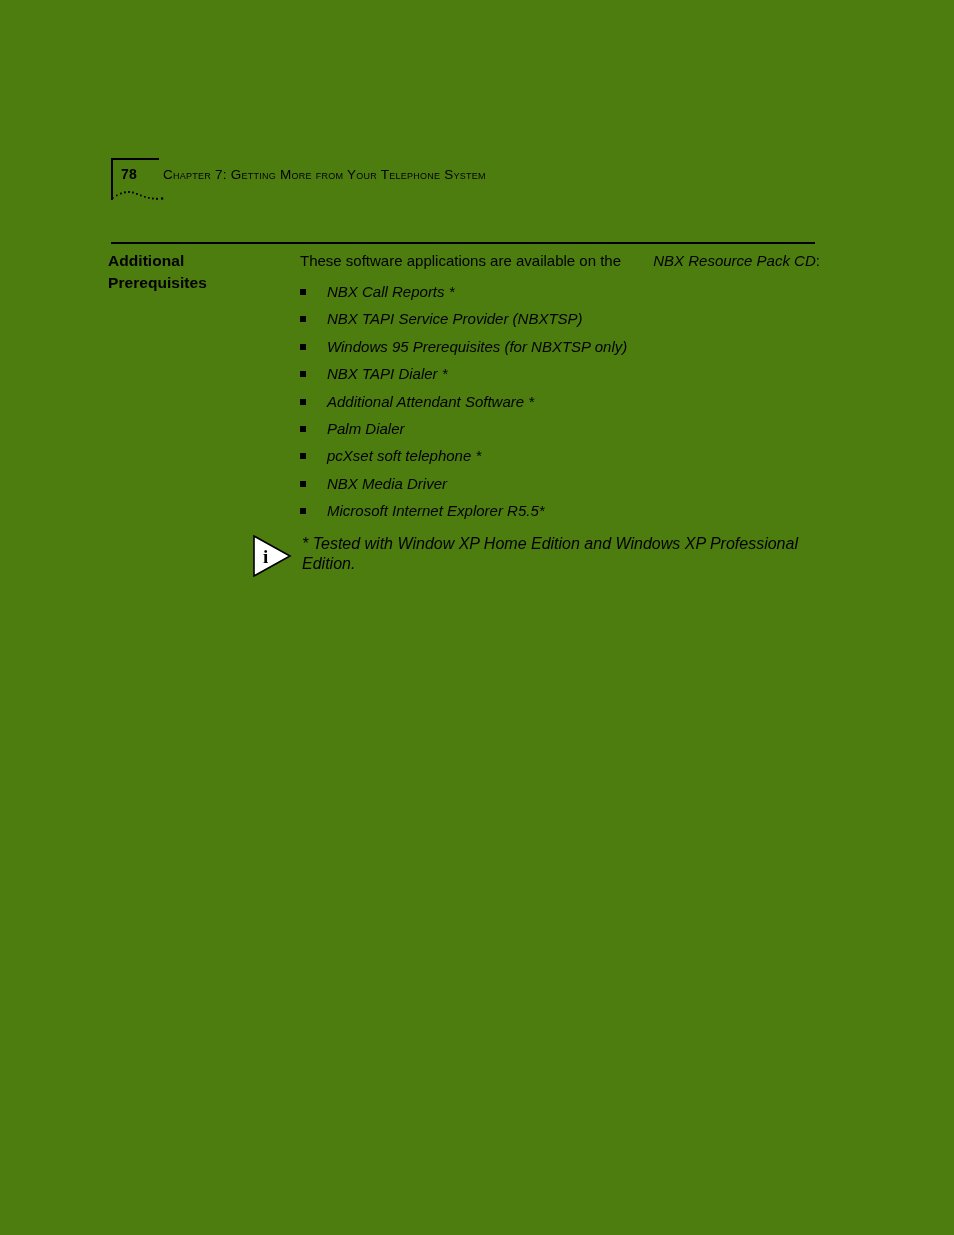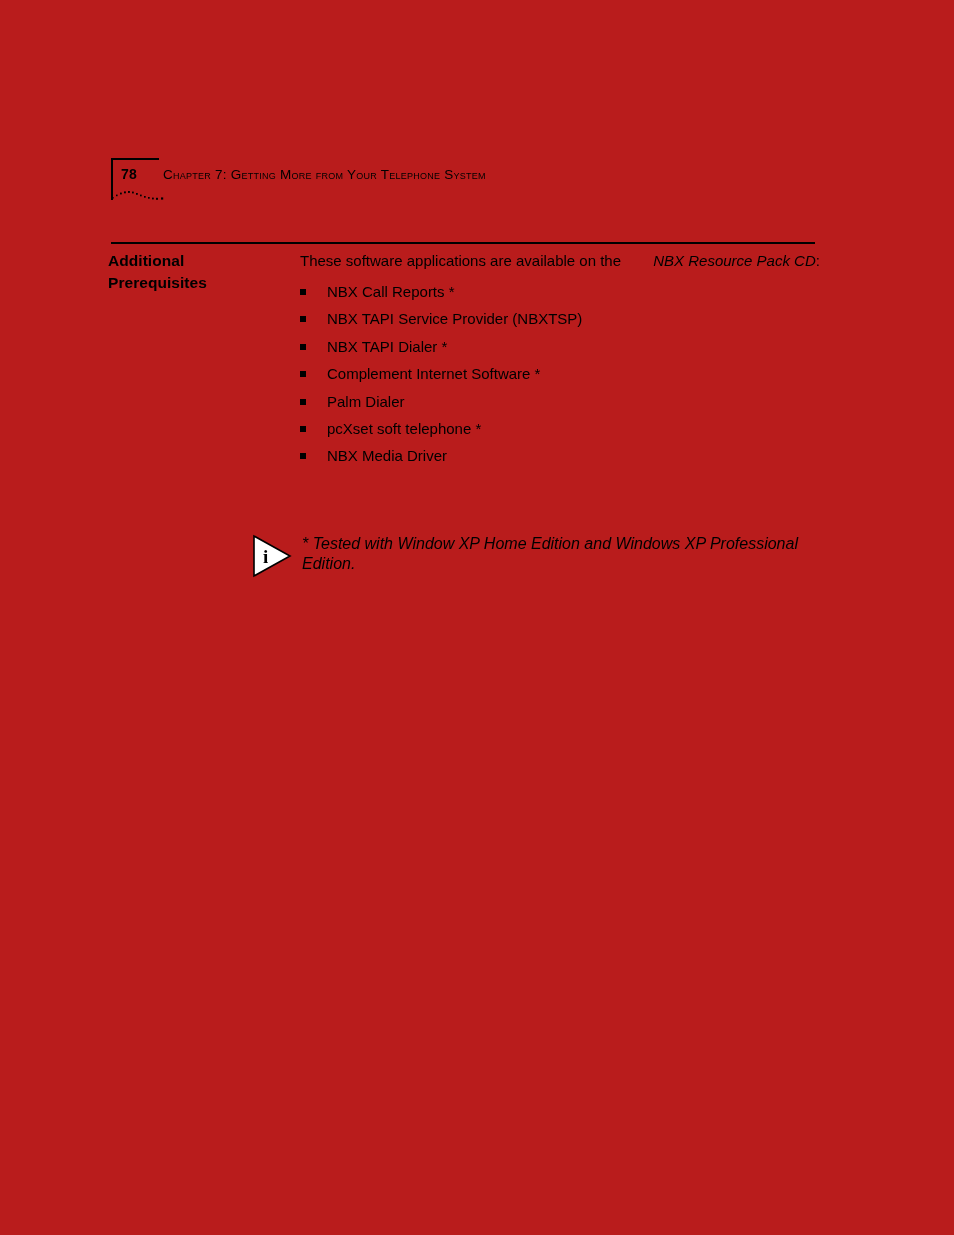--- a/index.html
+++ b/index.html
@@ -12,21 +12,21 @@
     height: 1235px;
     position: relative;
     font-family: "Liberation Sans", sans-serif;
     color: #000000;
     -webkit-font-smoothing: antialiased;
   }
 
   .page {
     position: absolute;
     inset: 0;
-    background: #b91c1c;
+    background: #4d7c0f;
   }
 
   
   .page-header {
     position: absolute;
     left: 111px;
     top: 158px;
     width: 720px;
     height: 52px;
   }
@@ -120,20 +120,21 @@
     margin: 0;
     padding: 0;
   }
   .bullet-list li {
     position: relative;
     font-size: 15px;
     line-height: 19px;
     height: 27.4px;
     padding-left: 27px;
     white-space: nowrap;
+    font-style: italic;
   }
   .bullet-list li .bullet-mark {
     position: absolute;
     left: 0;
     top: 7px;
     width: 6px;
     height: 6px;
     background: #000000;
   }
 
@@ -194,25 +195,27 @@
     <div>Additional</div>
     <div>Prerequisites</div>
   </div>
 
   <div class="body-col">
     <p class="intro"><span>These software applications are available on the </span><em>NBX Resource Pack CD</em><span>:</span></p>
 
     <ul class="bullet-list">
       <li><span class="bullet-mark"></span><span>NBX Call Reports *</span></li>
       <li><span class="bullet-mark"></span><span>NBX TAPI Service Provider (NBXTSP)</span></li>
+      <li><span class="bullet-mark"></span><span>Windows 95 Prerequisites (for NBXTSP only)</span></li>
       <li><span class="bullet-mark"></span><span>NBX TAPI Dialer *</span></li>
-      <li><span class="bullet-mark"></span><span>Complement Internet Software *</span></li>
+      <li><span class="bullet-mark"></span><span>Additional Attendant Software *</span></li>
       <li><span class="bullet-mark"></span><span>Palm Dialer</span></li>
       <li><span class="bullet-mark"></span><span>pcXset soft telephone *</span></li>
       <li><span class="bullet-mark"></span><span>NBX Media Driver</span></li>
+      <li><span class="bullet-mark"></span><span>Microsoft Internet Explorer R5.5*</span></li>
     </ul>
   </div>
 
   <div class="note">
     <svg class="note-icon" viewBox="0 0 44 46" xmlns="http://www.w3.org/2000/svg">
       <path d="M4 3 L4 43 L40 23 Z" fill="#ffffff" stroke="#000000" stroke-width="1.6" stroke-linejoin="miter"></path>
       <text x="13" y="30" font-family="'Liberation Serif', serif" font-size="19" font-weight="bold" fill="#000000">i</text>
     </svg>
     <div class="note-text">* Tested with Window XP Home Edition and Windows XP Professional Edition.</div>
   </div>

